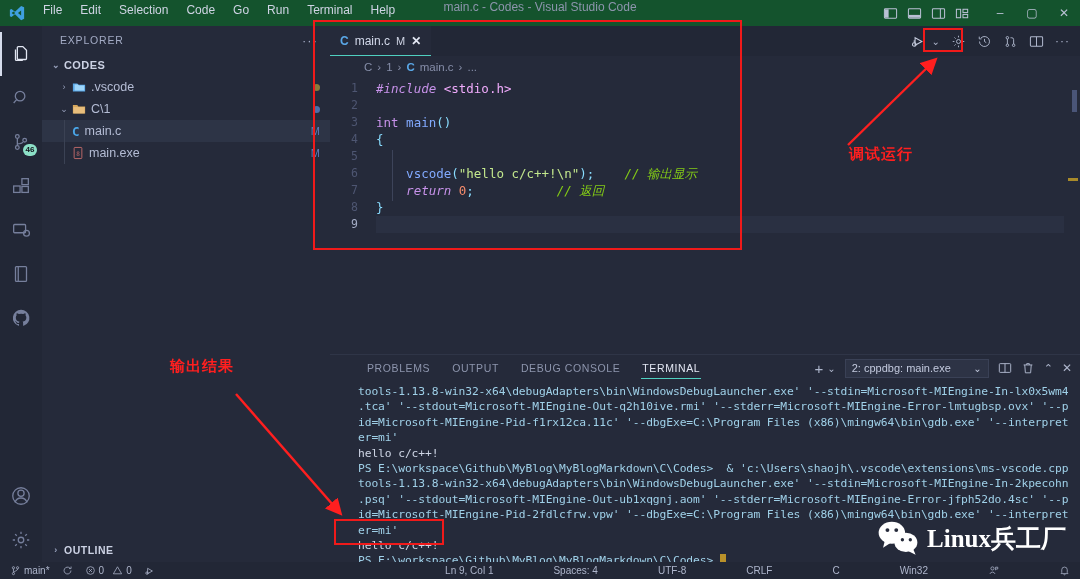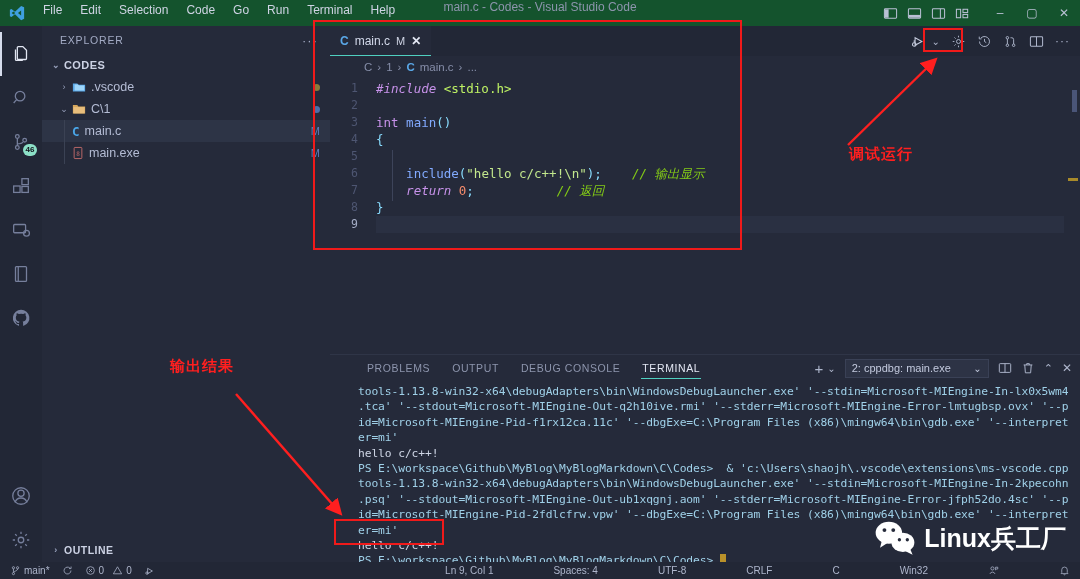--- a/index.html
+++ b/index.html
@@ -121,21 +121,21 @@
   }
   .lnum.cur { color: #a5adc6; }
   .ctext { white-space: pre; }
   .cur-line-bg { background: #2a3042; }
   .kw { color: #c792ea; font-style: italic; }
   .kw2 { color: #c792ea; }
   .fn { color: #82aaff; }
   .str { color: #c3e88d; }
   .num { color: #f78c6c; }
   .pre { color: #c792ea; font-style: italic; }
-  .inc { color: #bef264; }
+  .inc { color: #f0abfc; }
   .cmt { color: #84cc16; font-style: italic; }
   .pun { color: #89ddff; }
   .plain { color: #bfc7de; }
   .guide { position: absolute; width: 1px; background: #3d445a; }
   .ov-ruler { position: absolute; right: 0; top: 0; width: 14px; height: 100%; }
   .ov-mark { position: absolute; right: 3px; width: 5px; }
 
   
   .panel { height: 208px; flex: 0 0 208px; background: #252a3a; display: flex; flex-direction: column; border-top: 1px solid #2f3547; }
   .panel-head { height: 26px; display: flex; align-items: center; padding: 0 8px 0 26px; flex: 0 0 26px; }
@@ -170,21 +170,21 @@
   .sb-right { margin-left: auto; display: flex; align-items: center; gap: 48px; }
 
   
   .anno { position: absolute; pointer-events: none; z-index: 30; }
   .anno-text { color: #ff1f1f; font-size: 15px; font-weight: bold; letter-spacing: 1px; }
   .redbox { position: absolute; border: 2px solid #f01a1a; z-index: 25; pointer-events: none; }
 
   
   .watermark {
     position: absolute; right: 14px; bottom: 22px; display: flex; align-items: center; gap: 7px;
-    z-index: 28; pointer-events: none;
+    z-index: 28; pointer-events: none; font-family: Liberation Serif, serif;
   }
   .wm-text { color: #ffffff; font-size: 25px; font-weight: bold; letter-spacing: 0px; }
   svg { display: block; }
 </style>
 </head>
 <body>
 
 <div class="app">
 
   <div class="titlebar">
@@ -445,21 +445,21 @@
           <span>...</span>
         </div>
 
         <div class="code-wrap">
           <div class="code" id="code-root">
               <div class="cline"><div class="lnum">1</div><div class="ctext"><span class="pre">#include </span><span class="inc">&lt;stdio.h&gt;</span></div></div>
               <div class="cline"><div class="lnum">2</div><div class="ctext"></div></div>
               <div class="cline"><div class="lnum">3</div><div class="ctext"><span class="kw2">int </span><span class="fn">main</span><span class="pun">()</span></div></div>
               <div class="cline"><div class="lnum">4</div><div class="ctext"><span class="pun">{</span></div></div>
               <div class="cline"><div class="lnum">5</div><div class="ctext"></div></div>
-              <div class="cline"><div class="lnum">6</div><div class="ctext"><span class="plain">    </span><span class="fn">include</span><span class="pun">(</span><span class="str">"hello c/c++!\n"</span><span class="pun">);</span><span class="plain">    </span><span class="cmt">// 输出显示</span></div></div>
+              <div class="cline"><div class="lnum">6</div><div class="ctext"><span class="plain">    </span><span class="fn">vscode</span><span class="pun">(</span><span class="str">"hello c/c++!\n"</span><span class="pun">);</span><span class="plain">    </span><span class="cmt">// 输出显示</span></div></div>
               <div class="cline"><div class="lnum">7</div><div class="ctext"><span class="plain">    </span><span class="kw">return </span><span class="num">0</span><span class="pun">;</span><span class="plain">           </span><span class="cmt">// 返回</span></div></div>
               <div class="cline"><div class="lnum">8</div><div class="ctext"><span class="pun">}</span></div></div>
               <div class="cline "><div class="lnum cur">9</div><div class="ctext cur-line-bg" style="flex: 1 1 auto; margin-right: 16px;"></div></div>
             </div>
           <div class="guide" style="left:62px; top:72px; height:51px;"></div>
           <div class="ov-ruler">
             <div class="ov-mark" style="top:12px;height:22px;background:#4a5578;"></div>
             <div class="ov-mark" style="top:100px;height:3px;background:#a88a2a;width:10px;right:2px;"></div>
           </div>
         </div>

